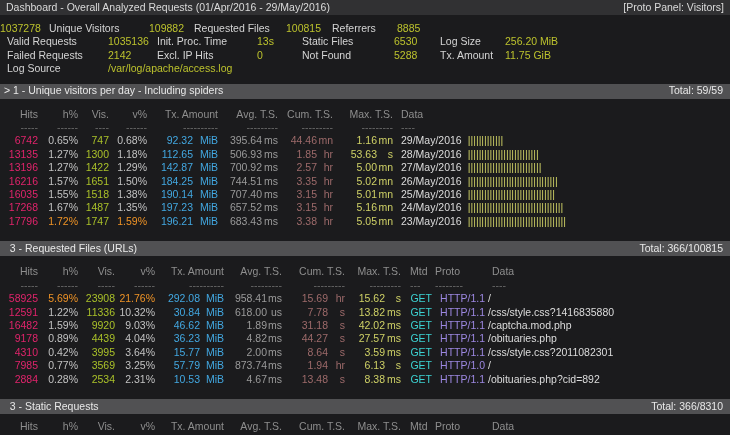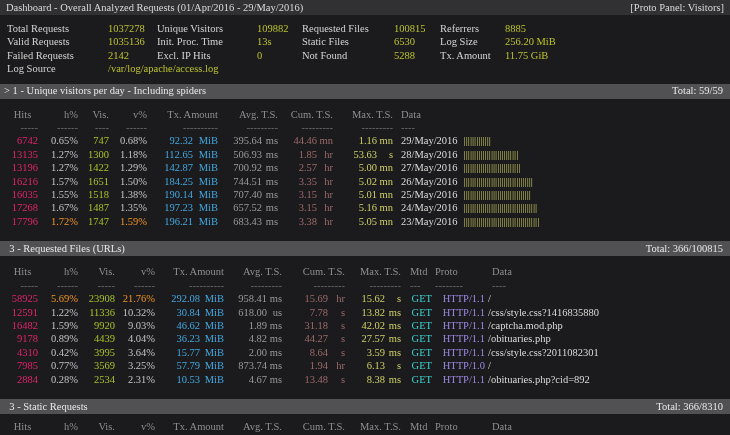--- a/index.html
+++ b/index.html
@@ -1,19 +1,19 @@
 <!DOCTYPE html>
 <html><head>
 <meta charset="utf-8">
 <style>
   html,body{margin:0;padding:0;background:#101010;}
   .screen{
     position:relative;width:730px;height:435px;overflow:hidden;
     background:#1b1b1d;
-    font-family:Liberation Serif, serif;
+    font-family:Liberation Sans, sans-serif;
     font-size:10.5px;line-height:13.4px;color:#dcdcdc;
     -webkit-font-smoothing:none;
   }
   .topbar{
     height:15px;background:#313133;color:#dadada;
     display:flex;justify-content:space-between;align-items:center;
     padding:0 6px;white-space:pre;
   }
   .panelbar{
     height:15px;background:#515153;color:#e8e8e8;
@@ -48,21 +48,21 @@
   .hTx1{width:71px}.hAv1{width:60px}.hCm1{width:55px}.hMx1{width:60px}
   
   .cv2{width:37px}.cq2{width:40px}
   .ctx2{width:45px}.ctu2{width:24px}
   .cav2{width:43px}.cau2{width:15px}
   .ccm2{width:46px}.ccu2{width:17px}
   .cmx2{width:40px}.cmu2{width:16px}
   .cmtd{width:31px}.cpr{width:53px}
   .hTx2{width:69px}.hAv2{width:58px}.hCm2{width:63px}.hMx2{width:56px}
   .ml8{margin-left:8px}.ml6{margin-left:6px}.ml3{margin-left:3px}.ml7{margin-left:7px}
-  .pl7{padding-left:7px;box-sizing:border-box;text-align:center;}
+  .pl7{padding-left:7px;box-sizing:border-box;text-align:right;}
   .pl9{padding-left:9px;box-sizing:border-box;text-align:left;}
   .pl3{padding-left:3px;box-sizing:border-box;text-align:left;}
   
   .red{color:#e0246b}.grn{color:#a9c029}.blu{color:#42a7e0}
   .gry{color:#9a9a9a}.ros{color:#9d6a6a}.yel{color:#cfd166}
   .wht{color:#dcdcdc}.cyn{color:#3cd2d2}.pur{color:#9d88e2}
   .pct{color:#c2c2c2}.pct.hl{color:#ef9326}
   .hdr{color:#8e8e8e}.dsh{color:#6a6a6a}
   .cur{color:#eeeeee}
 </style>
@@ -71,21 +71,21 @@
 
 <div class="screen">
 
   <div class="topbar">
     <span>Dashboard - Overall Analyzed Requests (01/Apr/2016 - 29/May/2016)</span>
     <span>[Proto Panel: Visitors]</span>
   </div>
 
   <div class="summary">
     <div class="sline">
-      <span class="sl sl1">Total Requests</span><span class="sv sv1">1037278</span><span class="sl sl2">Unique Visitors</span><span class="sv sv2">109882</span><span class="sl sl3">Requested Files</span><span class="sv sv3">100815</span><span class="sl sl4">Referrers</span><span class="sv">8885</span>
+      <span class="sv sv1">1037278</span><span class="sl sl2">Unique Visitors</span><span class="sv sv2">109882</span><span class="sl sl3">Requested Files</span><span class="sv sv3">100815</span><span class="sl sl4">Referrers</span><span class="sv">8885</span>
     </div>
     <div class="sline">
       <span class="sl sl1">Valid Requests</span><span class="sv sv1">1035136</span><span class="sl sl2">Init. Proc. Time</span><span class="sv sv2">13s</span><span class="sl sl3">Static Files</span><span class="sv sv3">6530</span><span class="sl sl4">Log Size</span><span class="sv">256.20 MiB</span>
     </div>
     <div class="sline">
       <span class="sl sl1">Failed Requests</span><span class="sv sv1">2142</span><span class="sl sl2">Excl. IP Hits</span><span class="sv sv2">0</span><span class="sl sl3">Not Found</span><span class="sv sv3">5288</span><span class="sl sl4">Tx. Amount</span><span class="sv">11.75 GiB</span>
     </div>
     <div class="sline">
       <span class="sl sl1">Log Source</span><span class="sv">/var/log/apache/access.log</span>
     </div>

